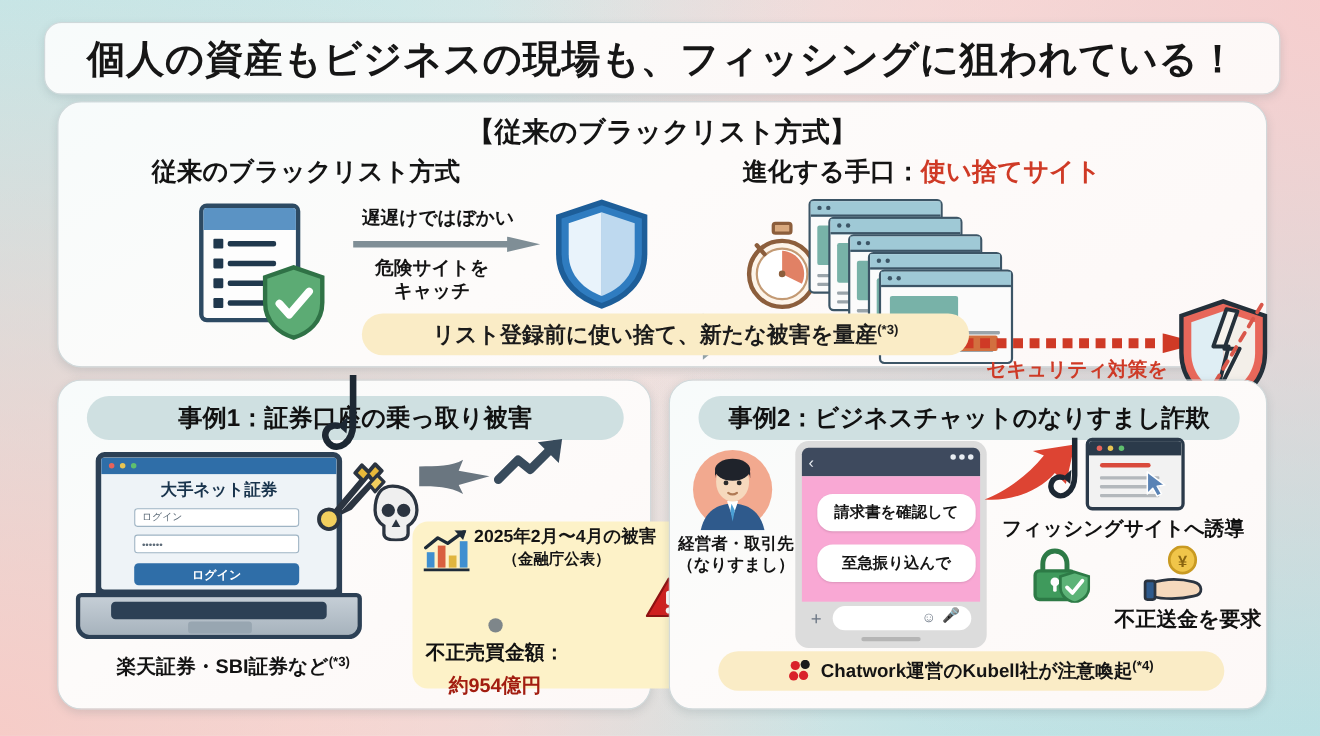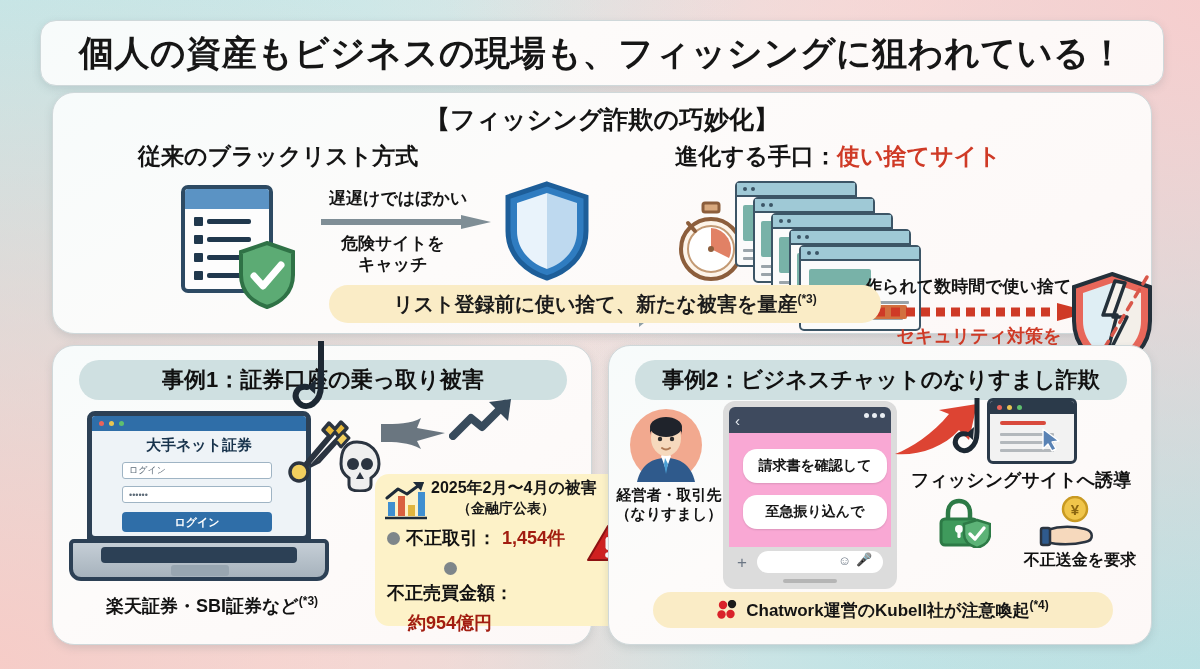--- a/index.html
+++ b/index.html
@@ -211,39 +211,39 @@
   #browser-card .bd{position:absolute;top:4px;width:5px;height:5px;border-radius:50%;}
   #browser-card .red-line{position:absolute;left:10px;top:20px;width:46px;height:4px;background:#d94a3c;border-radius:2px;}
   #browser-card .gl{position:absolute;left:10px;width:54px;height:3px;background:#b3b8bc;border-radius:1px;}
   #cursor{position:absolute;left:432px;top:82px;width:20px;height:24px;}
 
   #lbl-lure{position:absolute;left:302px;top:122px;font-size:18px;font-weight:900;color:#111;white-space:nowrap;}
 
   #lock-ico{position:absolute;left:326px;top:152px;width:56px;height:50px;}
   #lbl-steal{position:absolute;left:294px;top:204px;width:120px;text-align:center;font-size:15px;font-weight:900;color:#111;line-height:1.25;}
   #coin-hand{position:absolute;left:430px;top:150px;width:64px;height:54px;}
-  #lbl-transfer{position:absolute;left:404px;top:204px;width:134px;text-align:center;font-size:16px;font-weight:900;color:#111;white-space:nowrap;}
+  #lbl-transfer{position:absolute;left:404px;top:204px;width:134px;text-align:center;font-size:19px;font-weight:900;color:#111;white-space:nowrap;}
 
   #case2-pill{
     position:absolute;left:44px;top:246px;width:460px;height:36px;
     background:#faecc6;border-radius:18px;display:flex;align-items:center;justify-content:center;gap:7px;
   }
   #case2-pill .t{font-size:17px;font-weight:900;color:#141414;white-space:nowrap;}
   #chatwork-logo{width:22px;height:20px;flex:none;}
 </style>
 </head>
 <body>
 
 <div class="card" id="header">
   <div class="title">個人の資産もビジネスの現場も、フィッシングに狙われている！</div>
 </div>
 
 <div class="card" id="top-panel">
 
-  <div id="top-title">【フィッシング詐欺の巧妙化】</div>
+  <div id="top-title">【従来のブラックリスト方式】</div>
 
   <div class="col-title" id="left-col-title">従来のブラックリスト方式</div>
 
   <div class="col-title" id="right-col-title">
     <span>進化する手口：</span><span class="accent-red">使い捨てサイト</span>
   </div>
 
   <div id="clipboard">
     <div class="body"></div>
     <div class="topbar"></div>
@@ -339,21 +339,20 @@
         <div class="dot" style="left:6px;"></div>
         <div class="dot" style="left:14px;"></div>
         <div class="blk" style="left:8px;top:22px;width:62px;height:26px;"></div>
         <div class="txt" style="left:8px;top:54px;width:100px;"></div>
         <div class="txt" style="left:8px;top:62px;width:88px;"></div>
         <div class="txt" style="left:8px;top:70px;width:94px;"></div>
         <div class="btn" style="left:72px;top:58px;width:34px;height:14px;"></div>
       </div>
   </div>
 
-  <div id="lbl-hours">作られて数時間で使い捨て</div>
 
   <svg id="dashed-arrow" viewBox="0 0 240 18">
     <line x1="2" y1="9" x2="196" y2="9" stroke="#cf3a26" stroke-width="9" stroke-dasharray="9 6"></line>
     <path d="M198 0 L232 9 L198 18 Z" fill="#cf3a26"></path>
   </svg>
 
   <div id="lbl-bypass">
     <span>セキュリティ対策を</span><br>
     <span>簡単にバイパス（回避）</span>
   </div>
@@ -429,25 +428,20 @@
       <rect x="13" y="14" width="7" height="20" fill="#d9603f"></rect>
       <rect x="23" y="23" width="7" height="11" fill="#e0b53e"></rect>
       <rect x="33" y="10" width="7" height="24" fill="#3f8fd0"></rect>
       <path d="M2 16 L13 7 L22 12 L37 1" fill="none" stroke="#1e2b38" stroke-width="3" stroke-linejoin="round" stroke-linecap="round"></path>
       <path d="M28 0 L39 0 L36 9 Z" fill="#1e2b38"></path>
       <line x1="0" y1="36" x2="42" y2="36" stroke="#1e2b38" stroke-width="2.5"></line>
     </svg>
     <div class="hdr">2025年2月〜4月の被害</div>
     <div class="sub">（金融庁公表）</div>
 
-    <div class="stat-row" style="top:52px;">
-      <span class="bullet"></span>
-      <span>不正取引：</span>
-      <span class="stat-val">1,454件</span>
-    </div>
     <div class="stat-row" style="top:88px;flex-direction:column;">
       <span class="bullet"></span>
       <span>不正売買金額：</span>
       <span class="stat-val">約954億円</span>
     </div>
 
     <svg id="warn-tri" viewBox="0 0 42 38">
       <path d="M21 2 L41 36 H1 Z" fill="#cf2020" stroke="#8d1212" stroke-width="2" stroke-linejoin="round"></path>
       <rect x="18.5" y="13" width="5" height="13" rx="2.4" fill="#fff"></rect>
       <circle cx="21" cy="31" r="2.8" fill="#fff"></circle>

